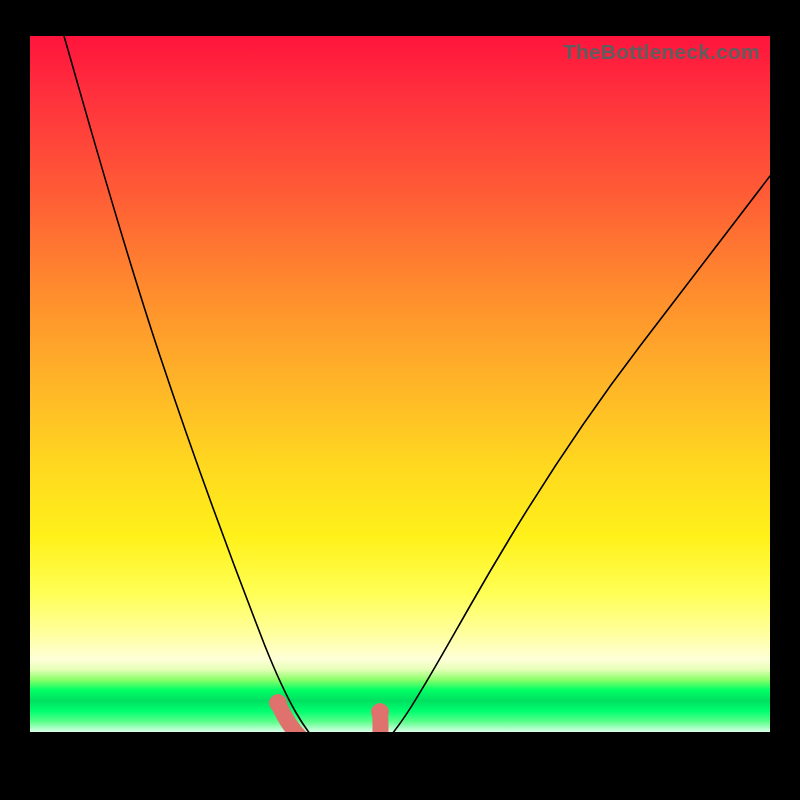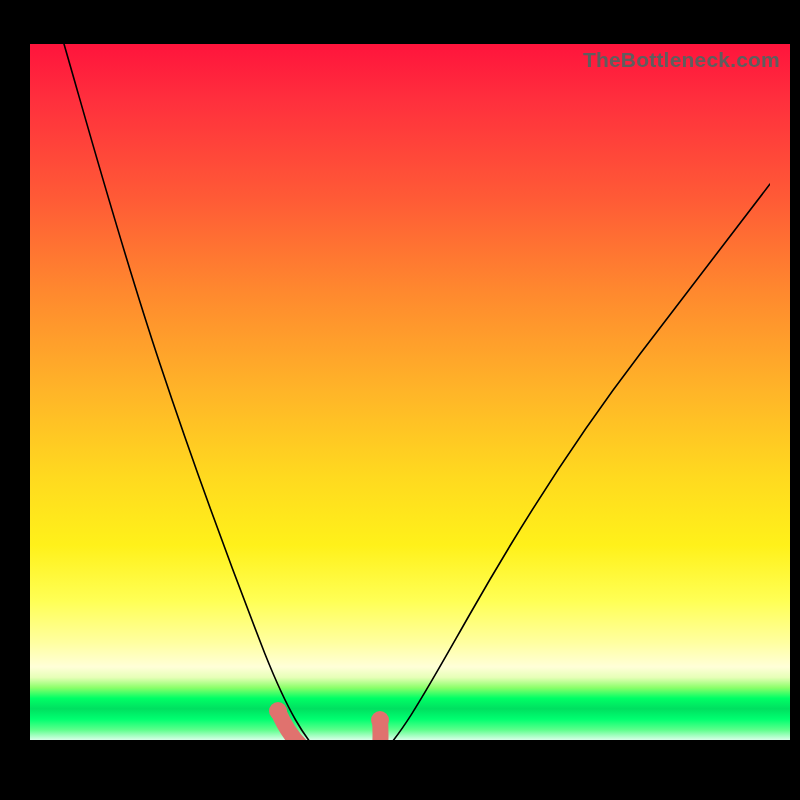--- a/index.html
+++ b/index.html
@@ -11,25 +11,24 @@
     overflow: hidden;
   }
   .frame {
     position: absolute;
     inset: 0;
     background: #000;
   }
   .plot-area {
     position: absolute;
     left: 30px;
-    top: 44px;
+    top: 36px;
     width: 740px;
     height: 696px;
     overflow: hidden;
-    padding-left: 20px;
   }
   .gradient {
     position: absolute;
     inset: 0;
     
     background: linear-gradient(
       to bottom,
       #ff143c 0%,
       #ff2f3d 8%,
       #ff5a36 22%,

